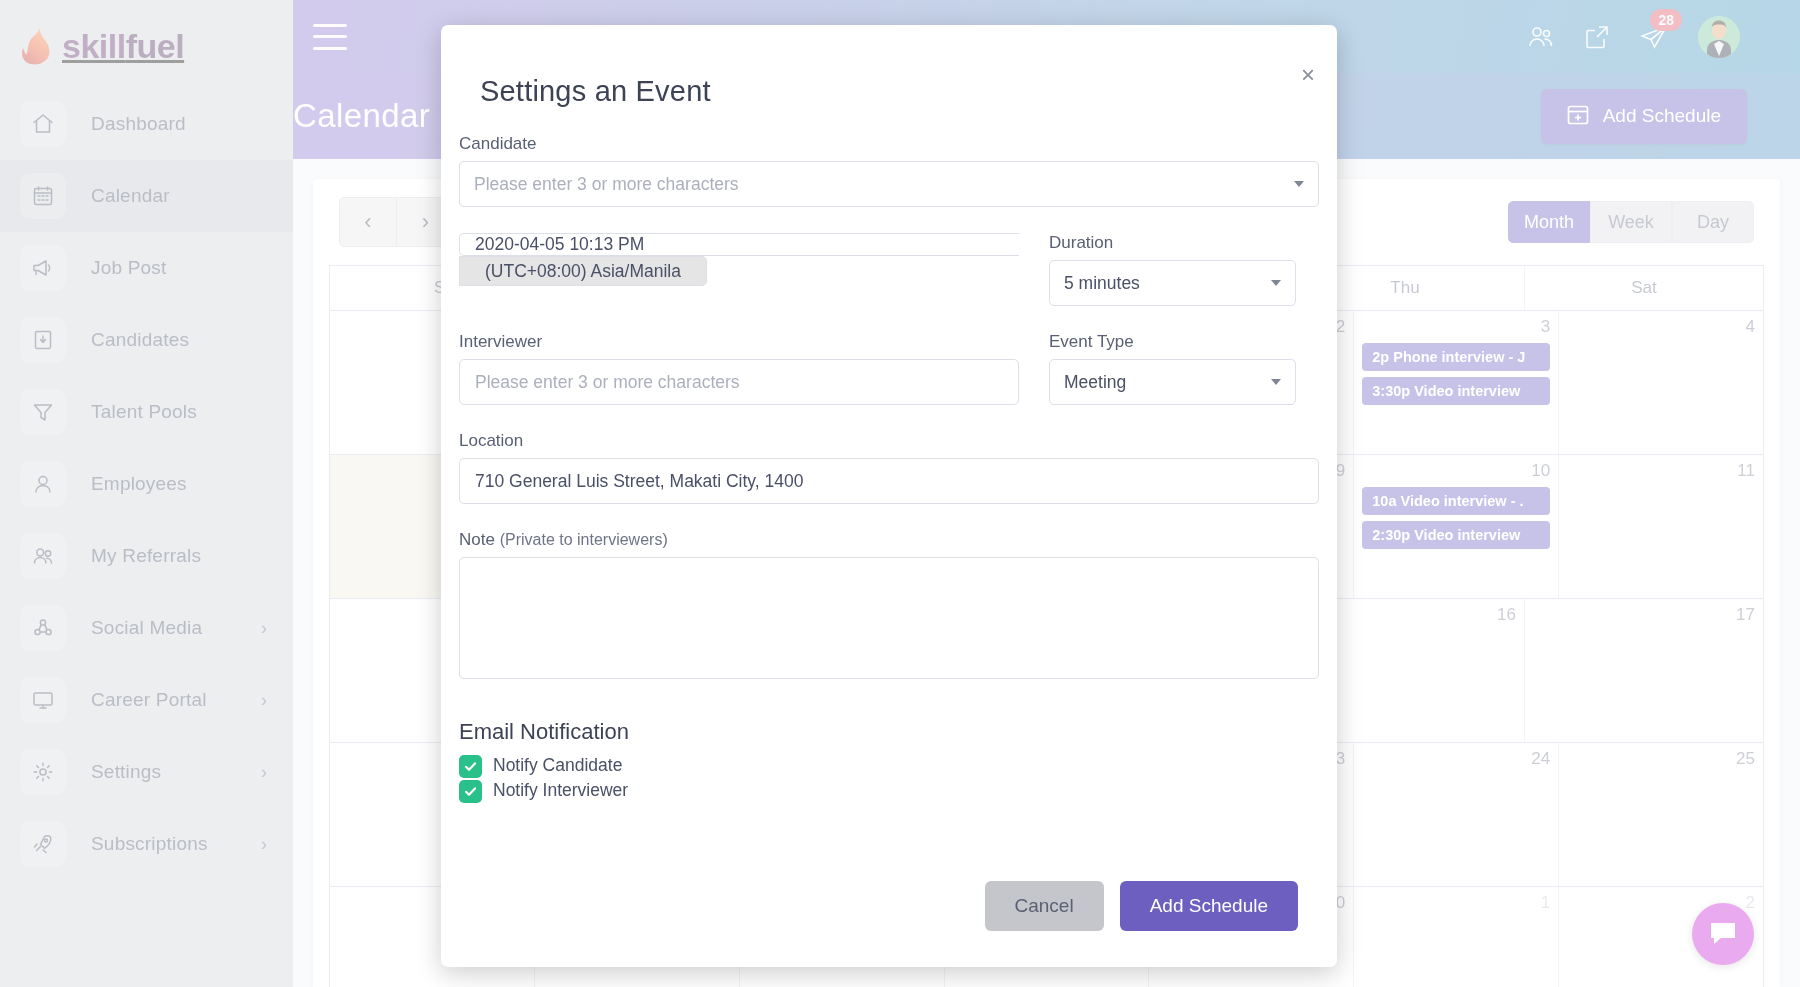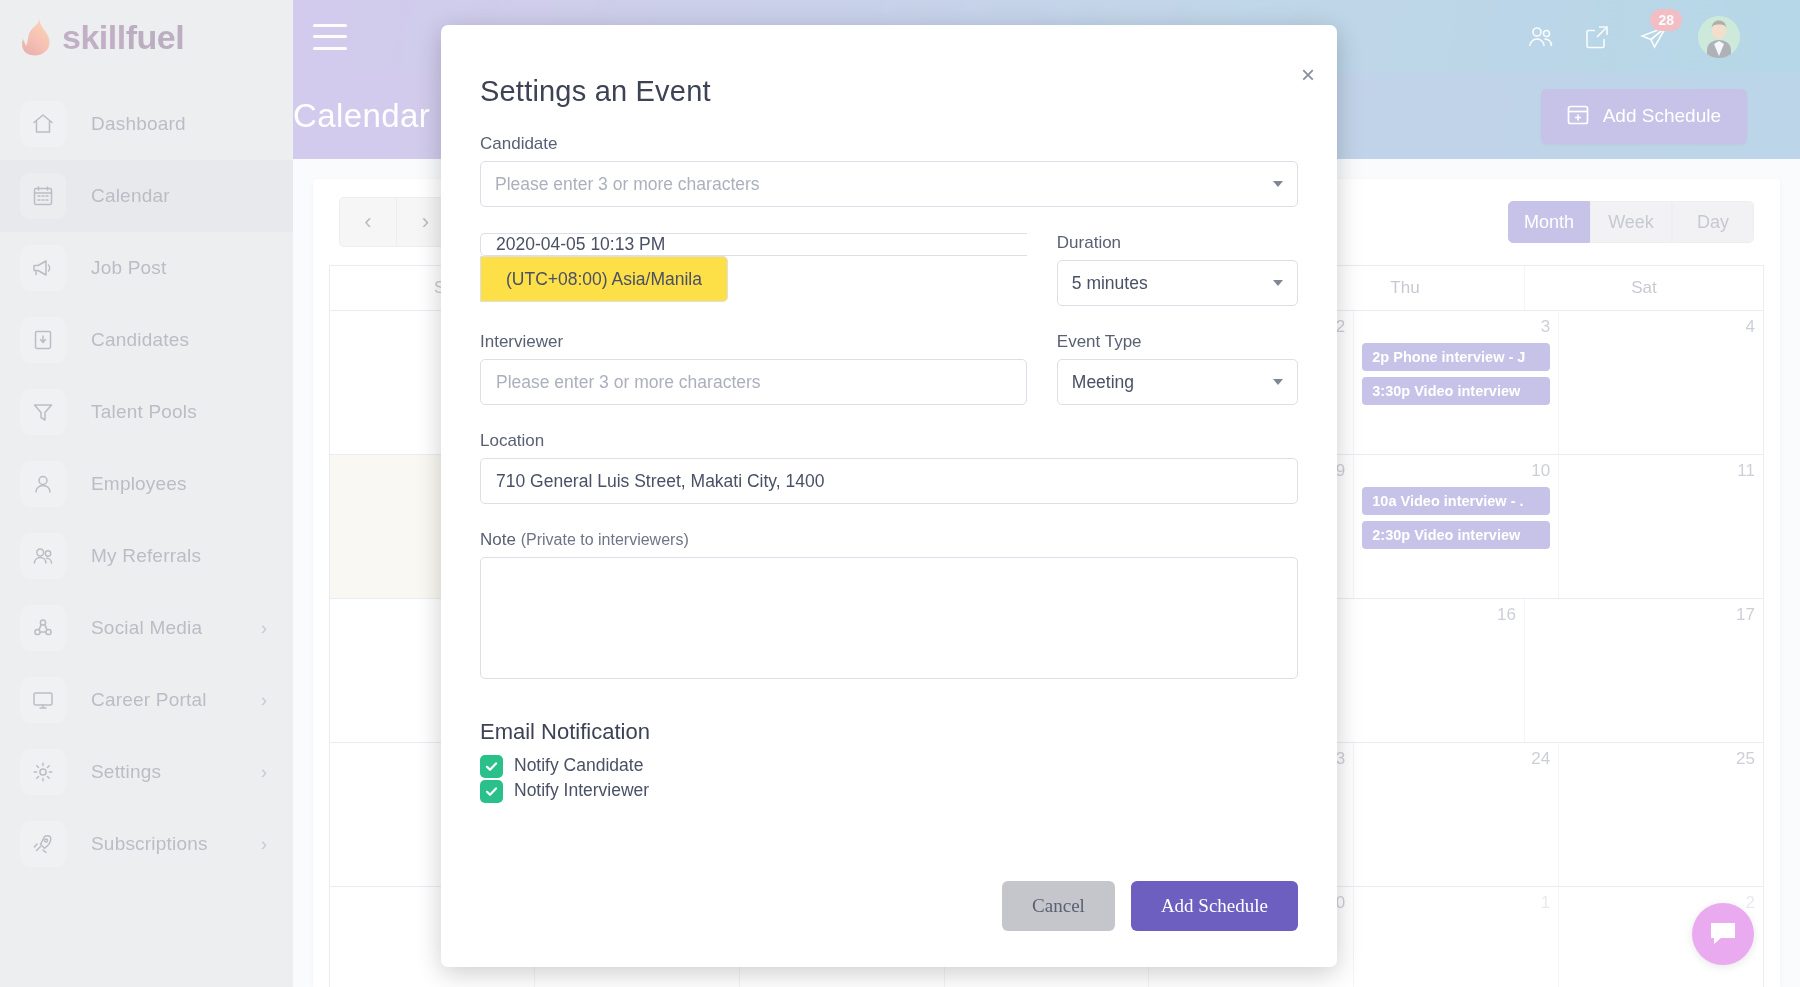--- a/index.html
+++ b/index.html
@@ -11,22 +11,22 @@
   }
   #app { position: relative; width: 1800px; height: 987px; overflow: hidden; }
 
   
   .sidebar {
     position: absolute; left: 0; top: 0; width: 293px; height: 987px;
     background: #ced1d8;
     z-index: 2;
   }
   .brand {
-    display: flex; align-items: flex-start; gap: 10px;
-    padding: 18px 0 0 22px; height: 74px;
+    display: flex; align-items: center; gap: 10px;
+    padding: 18px 0 0 22px; height: 74px; text-decoration: underline;
   }
   .flame { width: 30px; height: 38px; position: relative; }
   .flame svg { display:block; }
   .brand-text {
     font-size: 34px; font-weight: bold; letter-spacing: -0.5px;
   }
   .brand-skill { color: #5c2e66; }
   .brand-fuel { color: #4e2a5c; }
 
   .nav { margin-top: 14px; }
@@ -180,21 +180,21 @@
   }
   .modal-close {
     position: absolute; right: 22px; top: 38px;
     font-size: 24px; color: #8a8f9f; cursor: pointer; line-height: 1;
     background: none; border: none;
   }
   .modal-title {
     font-size: 29px; color: #3d4355; font-weight: 400;
     padding: 50px 0 0 39px; letter-spacing: .2px;
   }
-  .modal-body { padding: 0 39px; flex: 1; }
+  .modal-body { padding: 0 18px; flex: 1; }
   .fgroup { margin-top: 26px; }
   .flabel {
     font-size: 17px; color: #5a6074; margin-bottom: 7px; display:block;
   }
   .flabel .sub { color: #6f7487; font-size: 16px; }
   .fctrl {
     width: 100%; height: 46px; border: 1px solid #dcdfe8;
     border-radius: 5px; background: #ffffff;
     font-size: 17.5px; color: #4a5066;
     padding: 0 15px; font-family: "Liberation Sans", sans-serif;
@@ -217,22 +217,22 @@
   .col-left { width: 560px; }
   .col-right { width: 247px; }
   .dt-wrap { display: flex; flex-direction: column; }
   .dt-date {
     flex: 1; height: 46px; border: 1px solid #dcdfe8;
     border-right: none; border-radius: 5px 0 0 5px;
     font-size: 17.5px; color: #4a5066; padding: 0 15px;
     font-family: "Liberation Sans", sans-serif; outline: none; background:#fff;
   }
   .dt-tz {
-    width: 248px; height: 46px; border: 1px solid #dcdfe8;
-    border-radius: 0 5px 5px 0; background: #fde047;
+    width: 248px; height: 30px; border: 1px solid #dcdfe8;
+    border-radius: 0 5px 5px 0; background: #e5e5e5;
     display: flex; align-items: center; justify-content: center;
     font-size: 17.5px; color: #4a5066;
   }
   .note-area {
     width: 100%; height: 122px; border: 1px solid #dcdfe8;
     border-radius: 5px; resize: none; outline: none;
     font-family: "Liberation Sans", sans-serif; font-size: 17px;
     padding: 10px 14px; color: #4a5066;
   }
   .section-title {
@@ -246,21 +246,21 @@
   }
   .cbox svg { display:block; }
   .cblabel { font-size: 17.5px; color: #4a5066; }
   .modal-footer {
     display: flex; justify-content: flex-end; align-items: center;
     gap: 16px; padding: 0 39px 36px 0;
   }
   .btn {
     border: none; border-radius: 6px; font-size: 19px;
     padding: 14px 30px; cursor: pointer;
-    font-family: Liberation Serif, serif;
+    font-family: Liberation Sans, sans-serif;
   }
   .btn-cancel { background: #c4c6cc; color: #5b6073; }
   .btn-primary { background: #6c5fc0; color: #ffffff; }
 </style>
 </head>
 <body>
 
 <div id="app">
 
   <aside class="sidebar">

